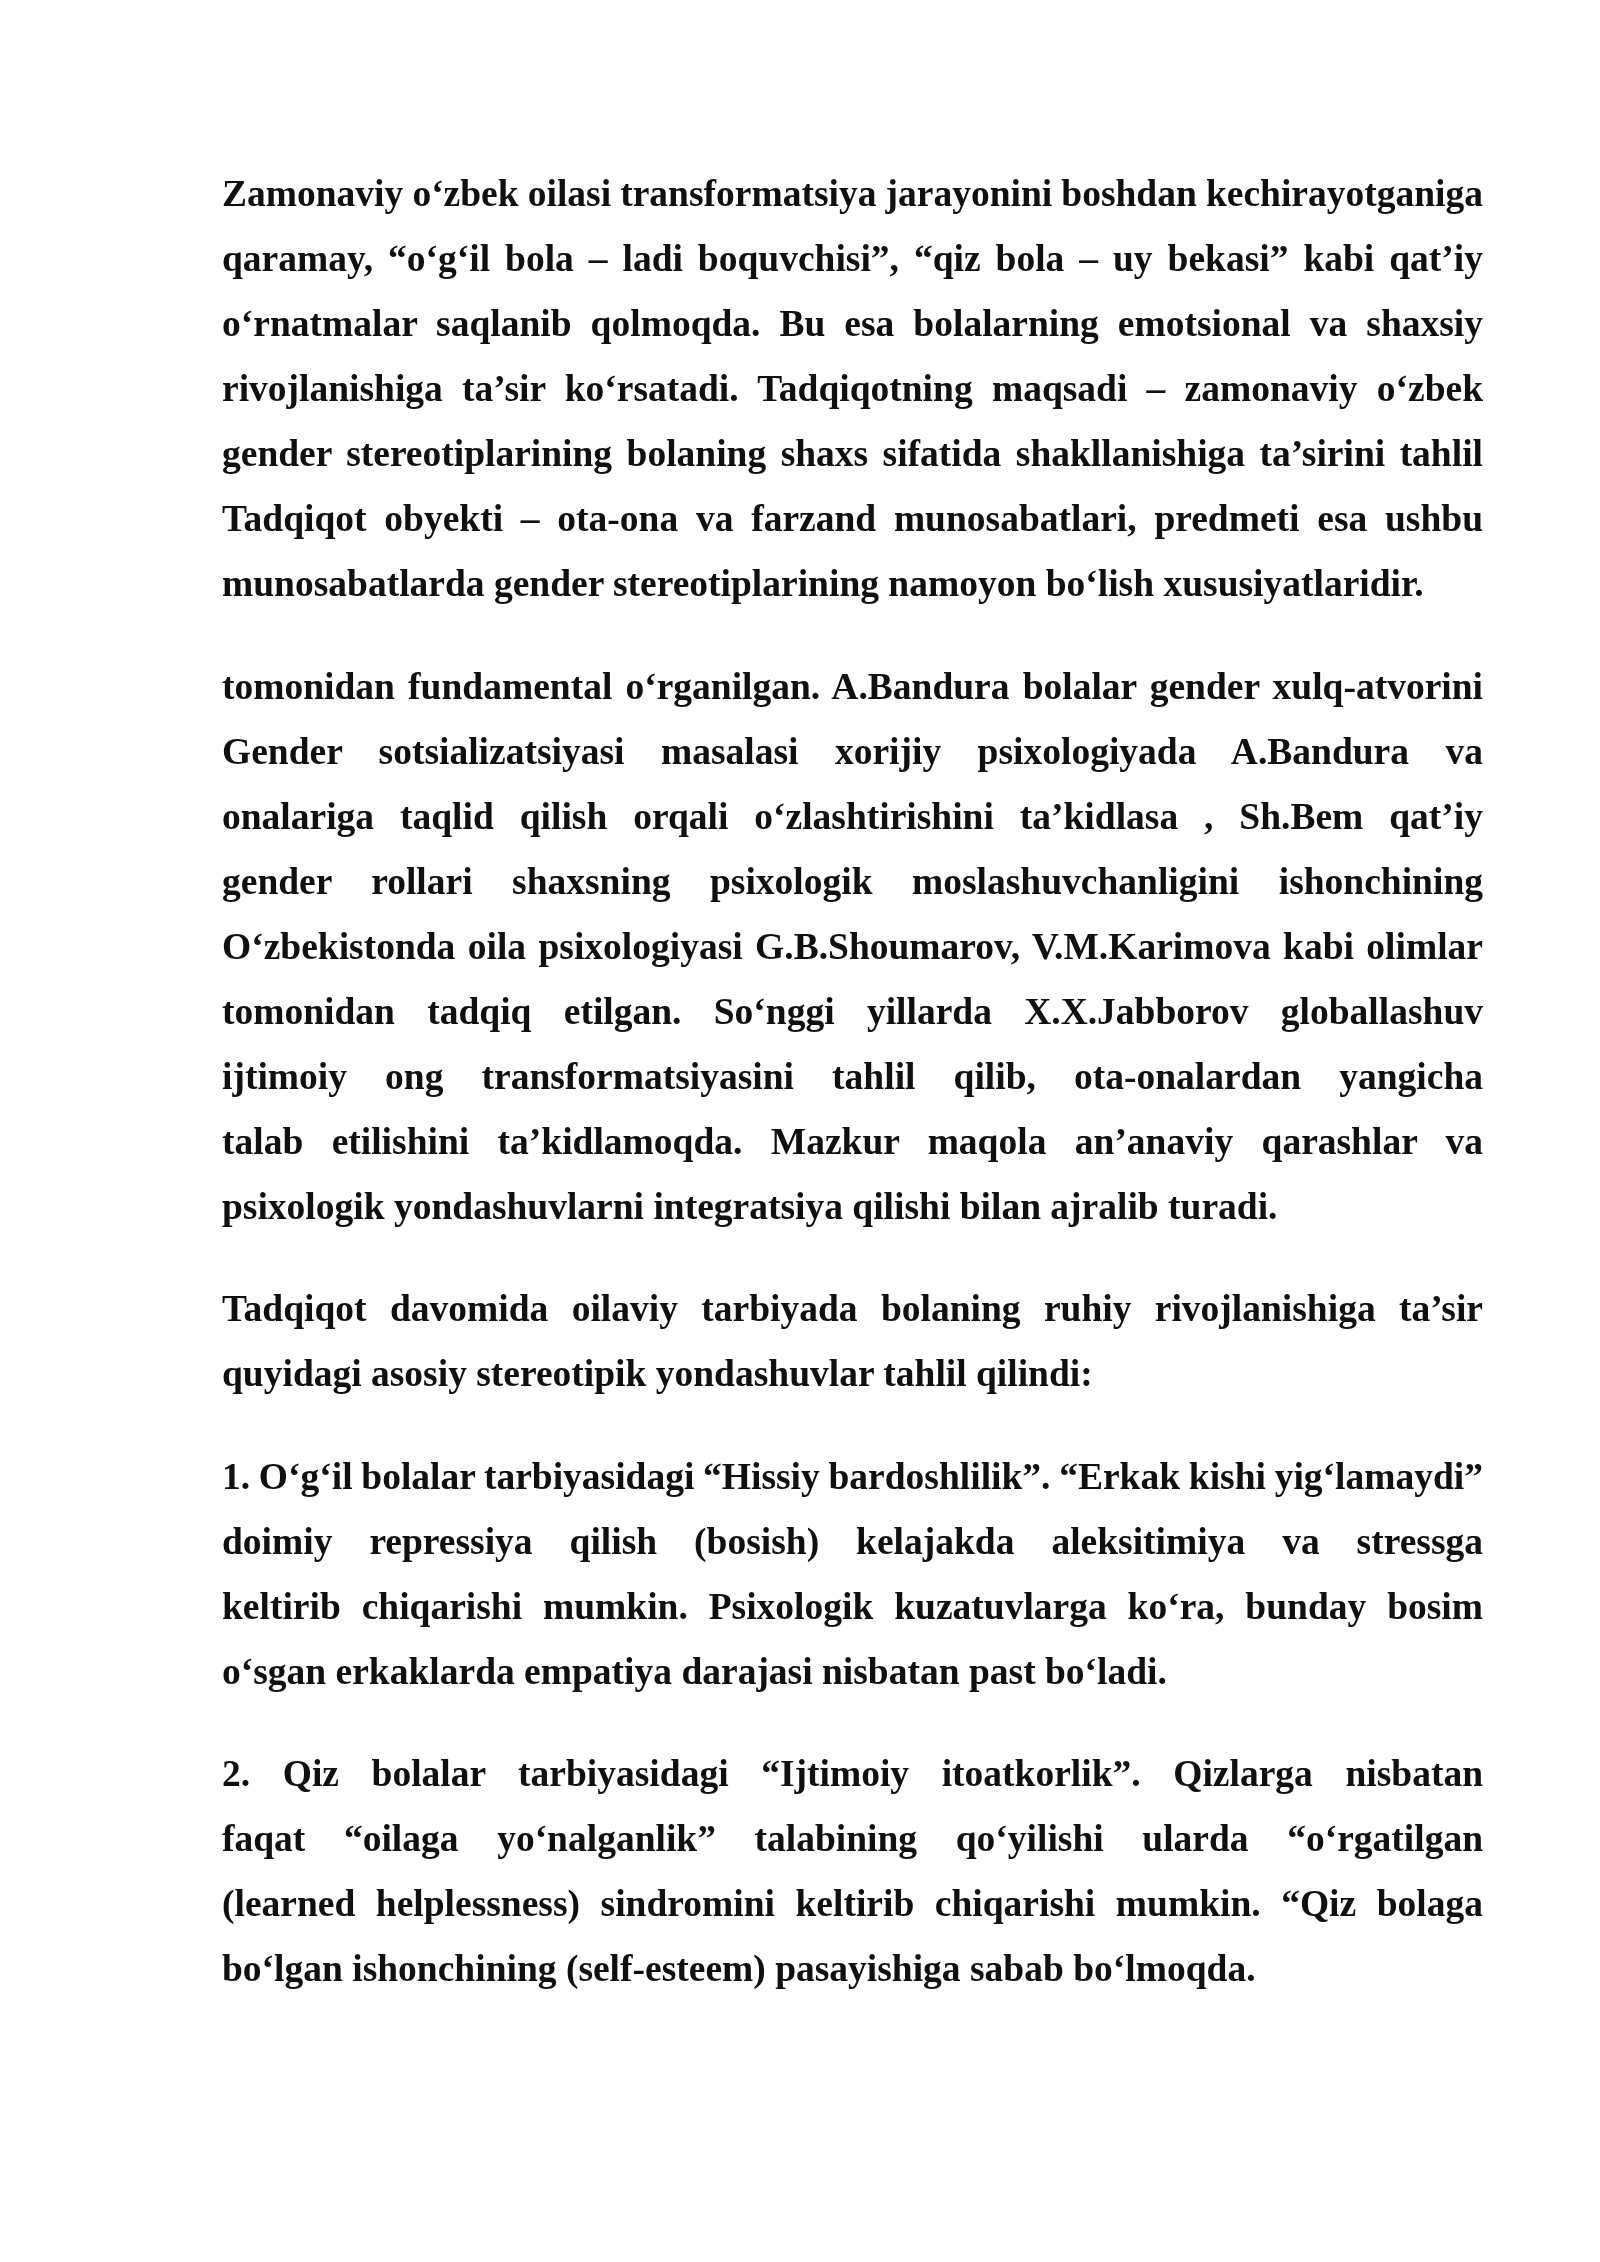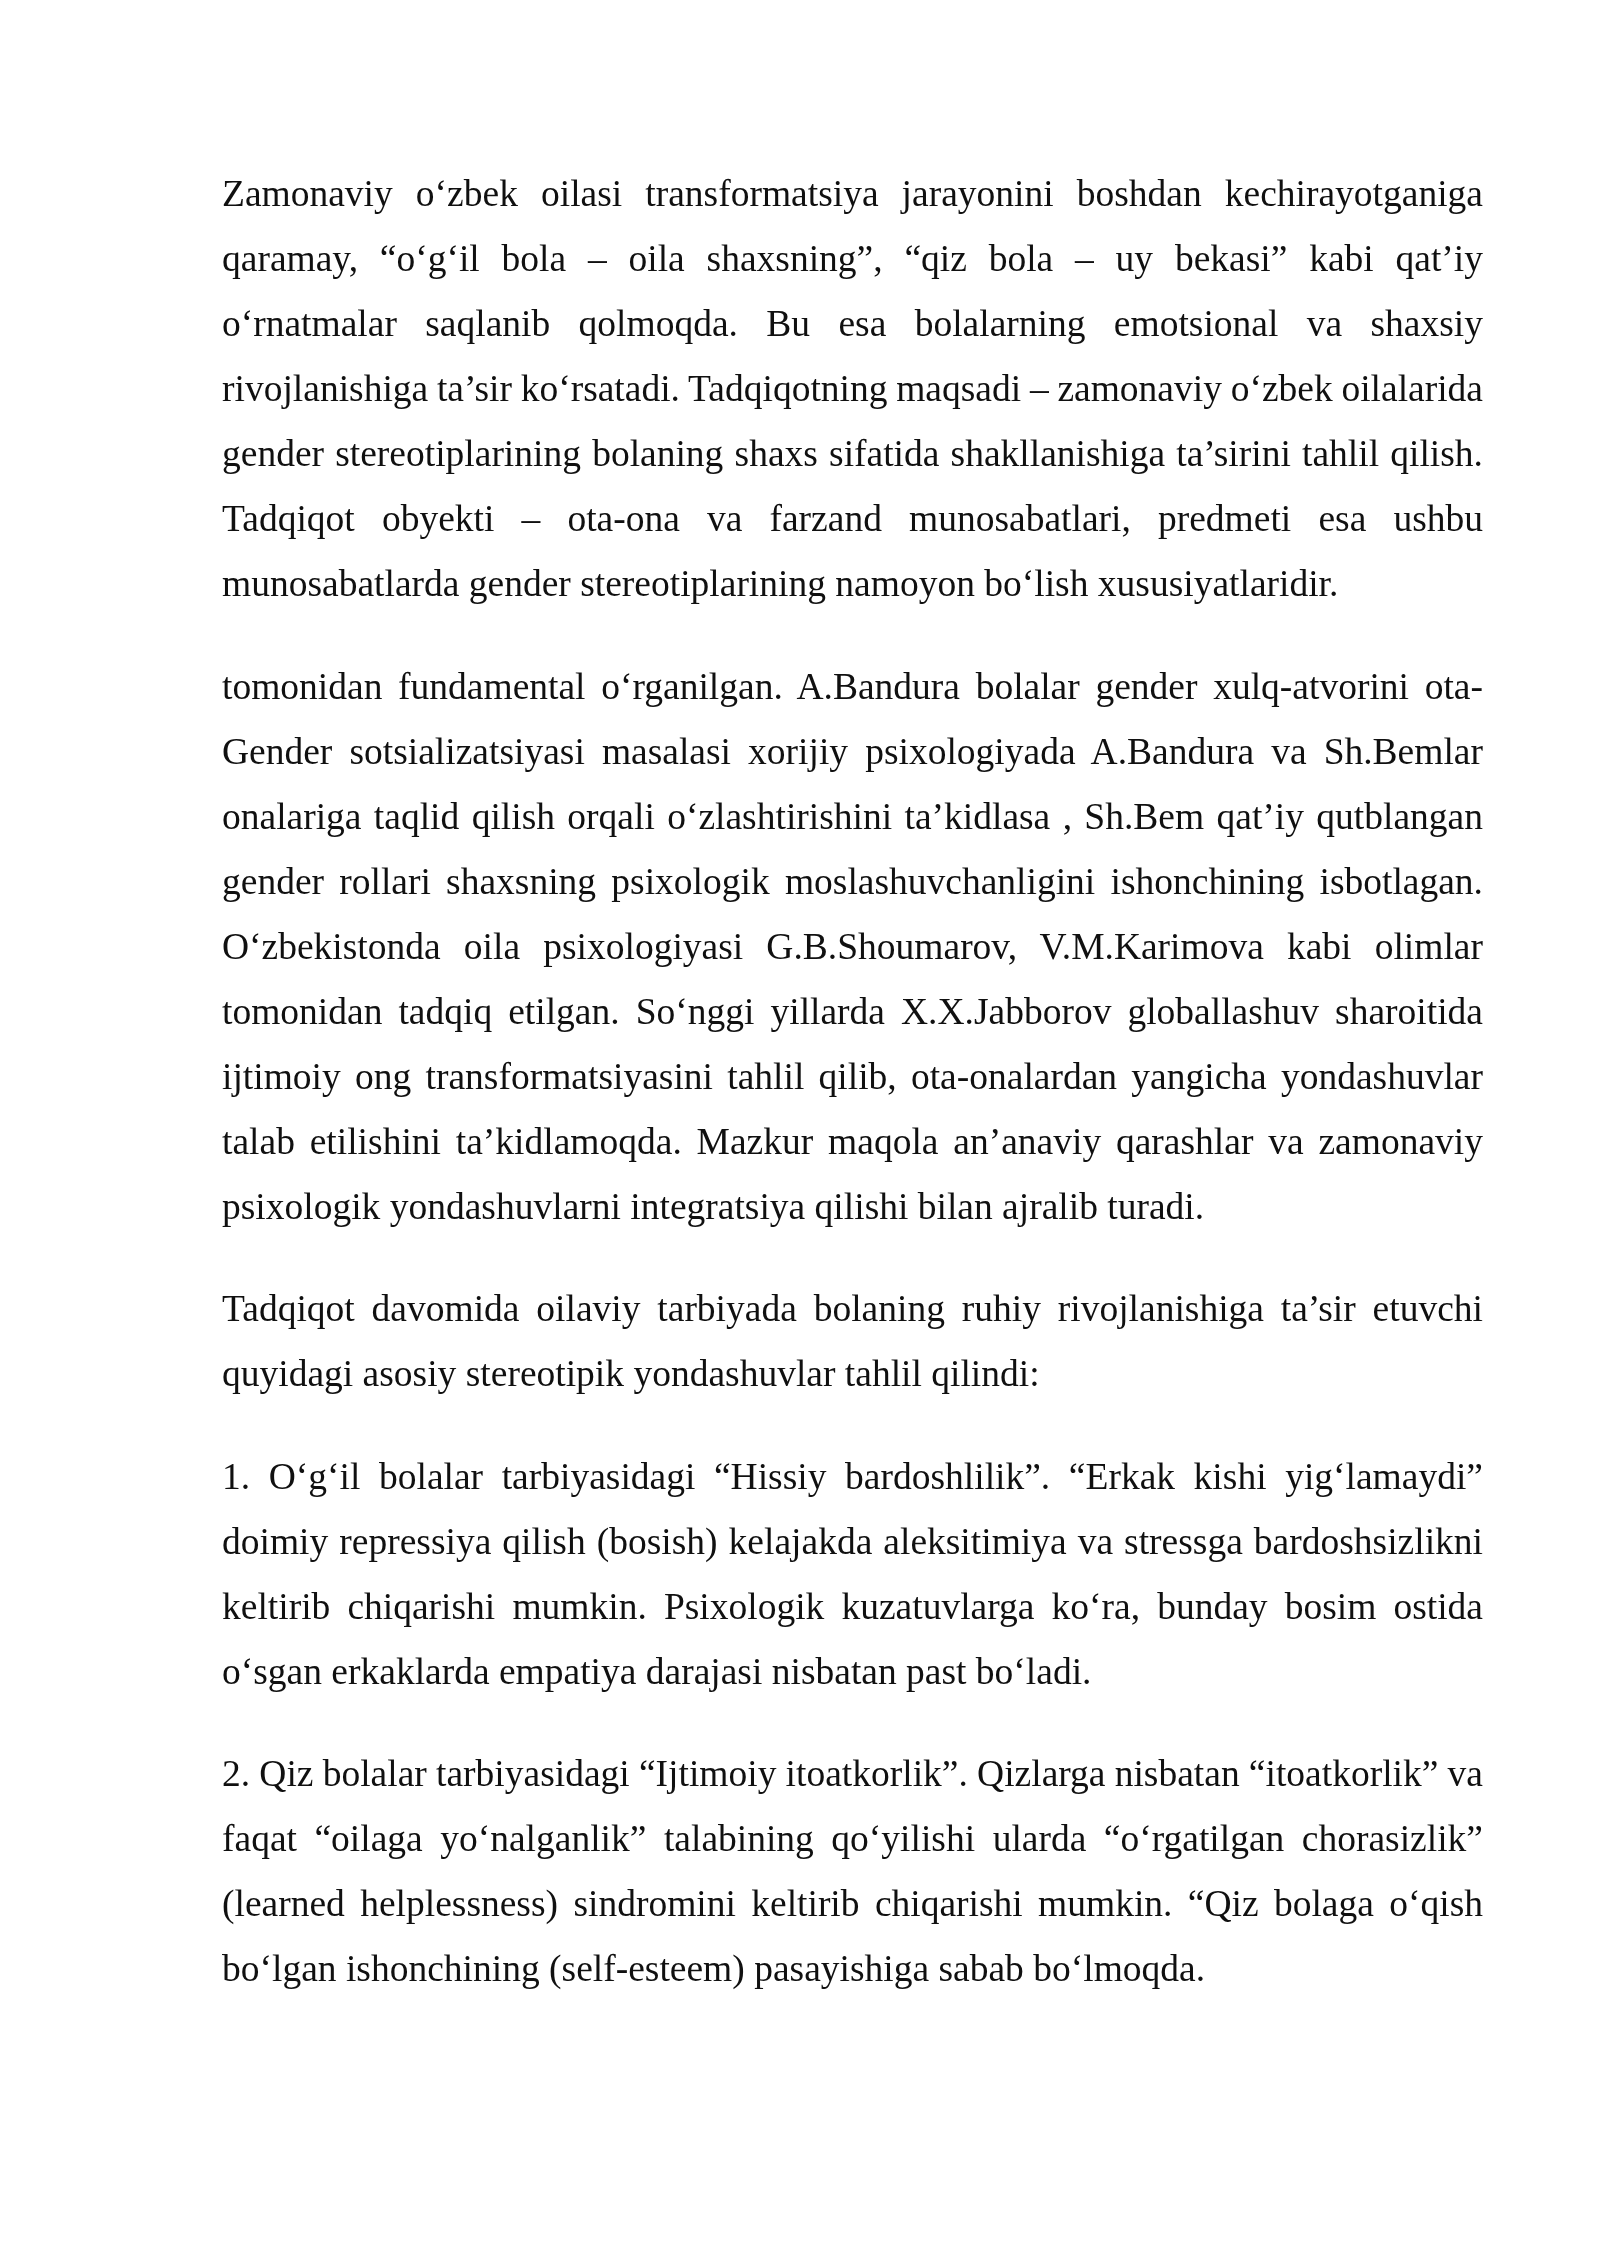--- a/index.html
+++ b/index.html
@@ -29,39 +29,40 @@
     padding: 0;
   }
   .para:last-child {
     margin-bottom: 0;
   }
   .line {
     height: 65px;
     overflow: hidden;
     text-align: justify;
     text-align-last: justify;
+    font-weight: bold;
   }
   .line.j {
     word-spacing: -1px;
   }
   .line.last {
     text-align-last: left;
     word-spacing: normal;
   }
 </style>
 </head>
 <body>
 
 <div class="page">
   <div class="text-block">
 
     <p class="para">
       </p>
       <div class="line j">Zamonaviy o‘zbek oilasi transformatsiya jarayonini boshdan kechirayotganiga</div>
-      <div class="line j">qaramay, “o‘g‘il bola – oila shaxsning”, “qiz bola – uy bekasi” kabi qat’iy</div>
+      <div class="line j">qaramay, “o‘g‘il bola – ladi boquvchisi”, “qiz bola – uy bekasi” kabi qat’iy</div>
       <div class="line j">o‘rnatmalar saqlanib qolmoqda. Bu esa bolalarning emotsional va shaxsiy</div>
       <div class="line j">rivojlanishiga ta’sir ko‘rsatadi. Tadqiqotning maqsadi – zamonaviy o‘zbek oilalarida</div>
       <div class="line j">gender stereotiplarining bolaning shaxs sifatida shakllanishiga ta’sirini tahlil qilish.</div>
       <div class="line j">Tadqiqot obyekti – ota-ona va farzand munosabatlari, predmeti esa ushbu</div>
       <div class="line last">munosabatlarda gender stereotiplarining namoyon bo‘lish xususiyatlaridir.</div>
     <p></p>
 
     <p class="para">
       </p>
       <div class="line j">tomonidan fundamental o‘rganilgan. A.Bandura bolalar gender xulq-atvorini ota-</div>

